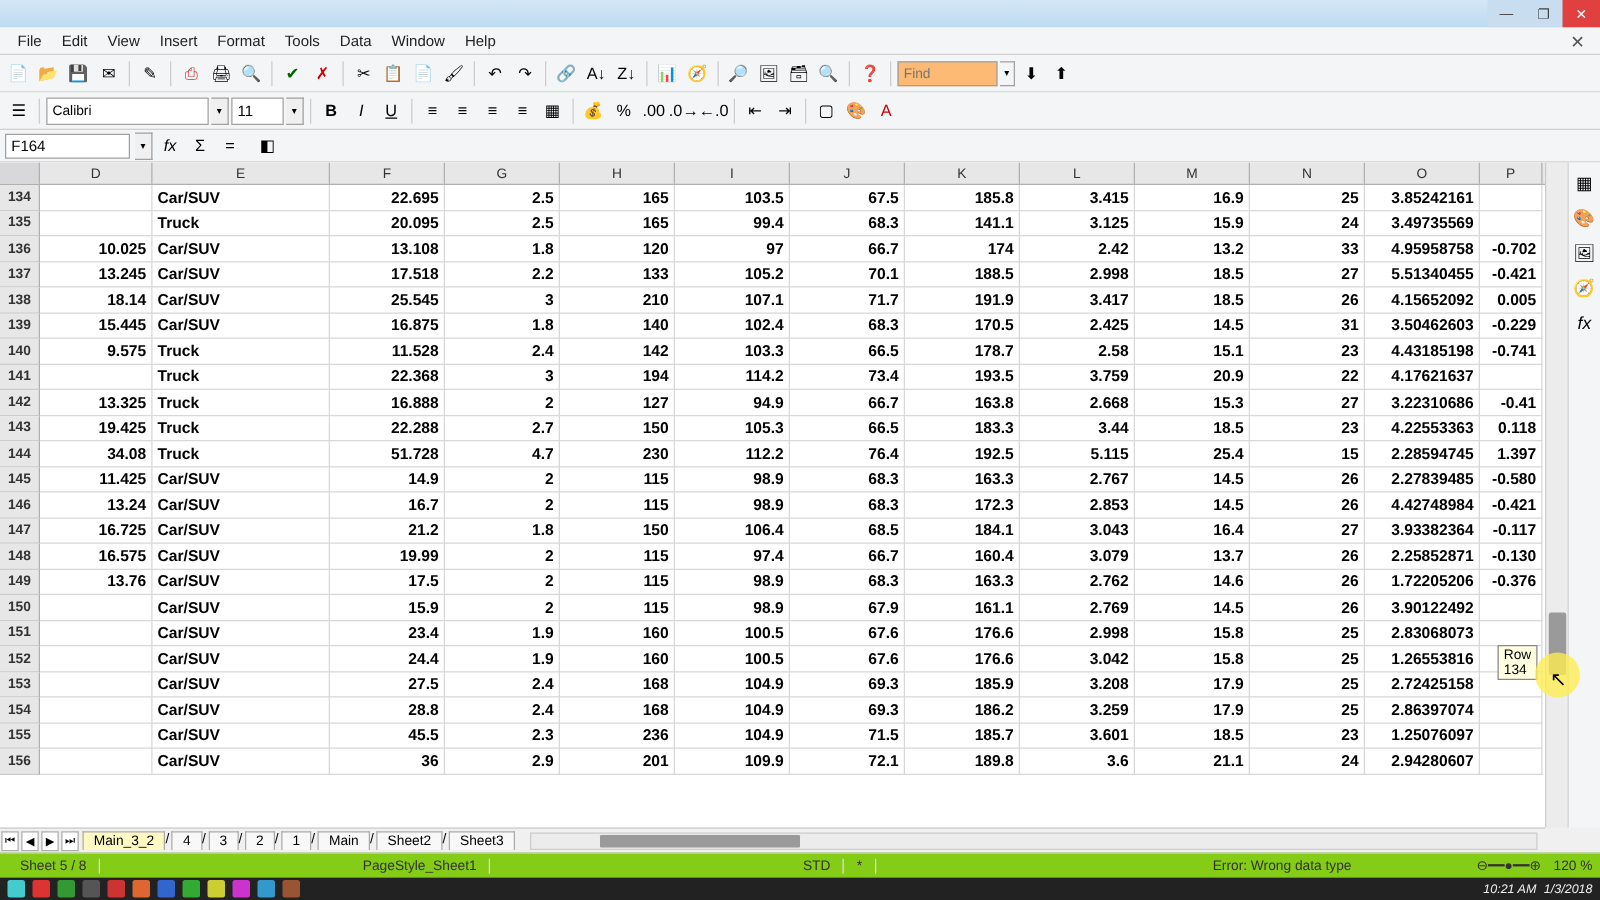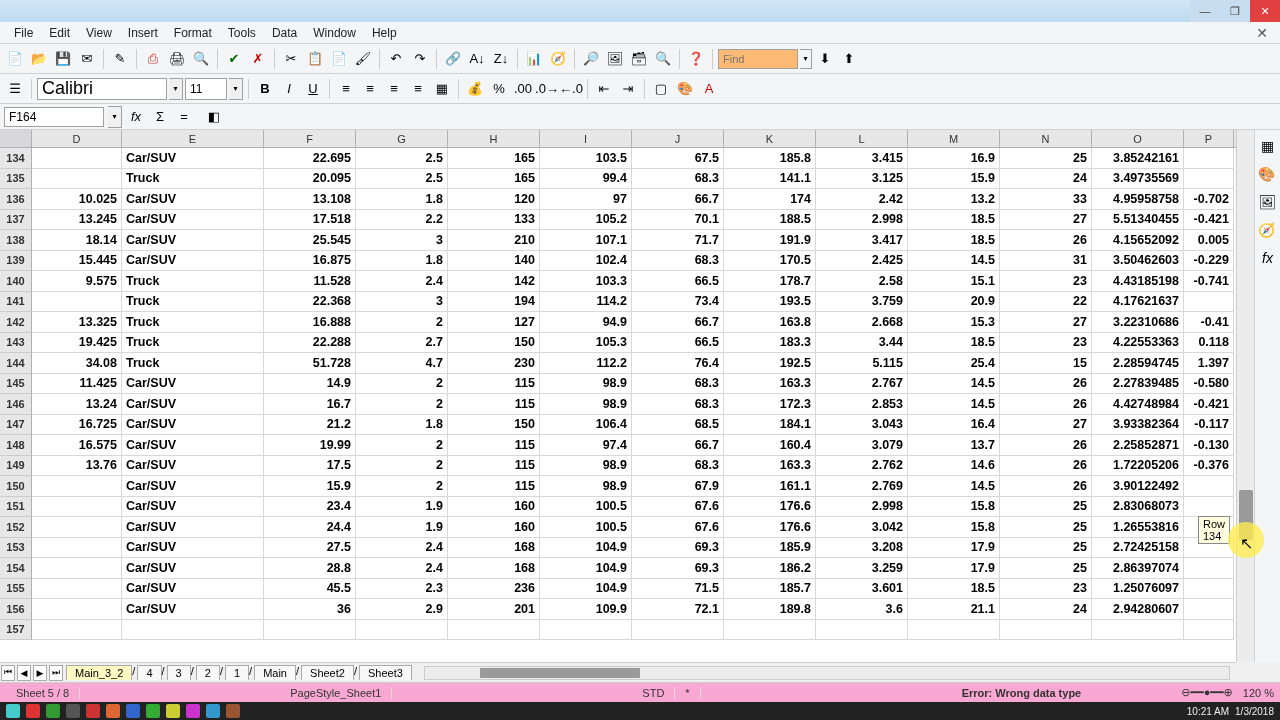--- a/index.html
+++ b/index.html
@@ -15,21 +15,21 @@
 .menubar span { padding: 0 8px; cursor: default; }
 .menubar .close-doc { position: absolute; right: 4px; font-size: 14px; color: #555; }
 
 .toolbar { height: 30px; background: #f4f5f6; border-bottom: 1px solid #d0d0d0; display: flex; align-items: center; padding: 0 4px; gap: 2px; }
 .tbtn { width: 22px; height: 22px; display: flex; align-items: center; justify-content: center; font-size: 13px; border: 1px solid transparent; border-radius: 2px; }
 .tsep { width: 1px; height: 20px; background: #ccc; margin: 0 3px; }
 .find-box { width: 80px; height: 20px; border: 1px solid #a0a0a0; font-size: 11px; padding: 0 4px; background: #fdba74; }
 .find-dd { width: 12px; height: 20px; border: 1px solid #a0a0a0; border-left: none; display:flex; align-items:center; justify-content:center; font-size:8px; }
 
 .formatbar { height: 30px; background: #f4f5f6; border-bottom: 1px solid #d0d0d0; display: flex; align-items: center; padding: 0 4px; gap: 2px; }
-.fontname { width: 130px; height: 22px; border: 1px solid #a0a0a0; font-size: 18px; padding: 0 4px; background: #fff; }
+.fontname { width: 130px; height: 22px; border: 1px solid #a0a0a0; font-size: 11px; padding: 0 4px; background: #fff; }
 .fontsize { width: 42px; height: 22px; border: 1px solid #a0a0a0; font-size: 12px; padding: 0 4px; background: #fff; }
 .dd { width: 14px; height: 22px; border: 1px solid #a0a0a0; border-left:none; display:flex; align-items:center; justify-content:center; font-size:8px; background:#f0f0f0; }
 
 .formulabar { height: 26px; background: #f4f5f6; border-bottom: 1px solid #d0d0d0; display: flex; align-items: center; padding: 0 4px; gap: 4px; }
 .cellref { width: 100px; height: 20px; border: 1px solid #a0a0a0; font-size: 12px; padding: 0 4px; background: #fff; }
 .fbtn { width: 20px; height: 20px; display: flex; align-items: center; justify-content: center; font-size: 13px; }
 .formula-input { flex: 1; height: 20px; border: 1px solid #a0a0a0; font-size: 12px; padding: 0 6px; background: #fff; }
 
 .sheet-area { position: absolute; top: 130px; left: 0; right: 44px; bottom: 58px; background: #fff; display:flex; flex-direction:column; overflow:hidden; }
 .col-headers { display: flex; height: 18px; background: #e7e7e8; border-bottom: 1px solid #b0b0b0; font-size: 11px; }
@@ -55,28 +55,28 @@
 .side-icon { width:20px; height:20px; display:flex; align-items:center; justify-content:center; font-size:14px; }
 
 .tabs-row { position:absolute; bottom:38px; left:0; right:44px; height:20px; background:#f0f0f0; border-top:1px solid #ccc; display:flex; align-items:center; font-size:11px; }
 .tabnav { display:flex; }
 .tabnav .nb { width:14px; height:16px; border:1px solid #aaa; margin:0 1px; display:flex; align-items:center; justify-content:center; font-size:9px; background:#fff; }
 .sheet-tab { padding: 1px 8px; border:1px solid #aaa; border-bottom:none; background:#f8f8f8; margin-left:2px; }
 .sheet-tab.active { background:#fef9c3; font-weight:normal; }
 .hscroll { flex:1; height:14px; margin:0 6px; background:#ececec; position:relative; border:1px solid #ccc; }
 .hthumb { position:absolute; top:1px; height:10px; background:#9a9a9a; border-radius:1px; }
 
-.statusbar { position:absolute; bottom:18px; left:0; right:0; height:20px; background:#f9a8d4; border-top:1px solid #ccc; display:flex; align-items:center; font-size:11px; color:#333; padding:0 6px;text-align:center; }
+.statusbar { position:absolute; bottom:18px; left:0; right:0; height:20px; background:#84cc16; border-top:1px solid #ccc; display:flex; align-items:center; font-size:11px; color:#333; padding:0 6px;text-align:center; }
 .statusbar .seg { padding:0 10px; border-right:1px solid #ddd; }
-.statusbar .err { color:#333; margin-left:auto; margin-right:100px;font-weight:bold; }
+.statusbar .err { color:#333; margin-left:auto; margin-right:100px; }
 .zoom { margin-left:10px; }
 
 .taskbar { position:absolute; bottom:0; left:0; right:0; height:18px; background:#222; display:flex; align-items:center; gap:6px; padding:0 6px; }
 .task-icon { width:14px; height:14px; border-radius:2px; }
-.task-right { margin-left:auto; color:#eee; font-size:10px; display:flex; gap:6px; align-items:center; }
+.task-right { margin-left:auto; color:#eee; font-size:10px; display:flex; gap:6px; align-items:center;font-style:italic; }
 
 .cursor-highlight { position:absolute; width:36px; height:36px; background:rgba(255,236,80,0.78); border-radius:50%; pointer-events:none; z-index:50; }
 .cursor-arrow { position:absolute; z-index:51; font-size:16px; pointer-events:none; }
 </style>
 </head>
 <body>
 
 <div class="titlebar">
   <div class="win-controls">
     <div class="win-btn mm">—</div>
@@ -569,36 +569,20 @@
         <div class="cell col-F num">36</div>
         <div class="cell col-G num">2.9</div>
         <div class="cell col-H num">201</div>
         <div class="cell col-I num">109.9</div>
         <div class="cell col-J num">72.1</div>
         <div class="cell col-K num">189.8</div>
         <div class="cell col-L num">3.6</div>
         <div class="cell col-M num">21.1</div>
         <div class="cell col-N num">24</div>
         <div class="cell col-O num">2.94280607</div>
-        <div class="cell col-P num"></div>
-      </div>
-      <div class="row">
-        <div class="rh">157</div>
-        <div class="cell col-D num"></div>
-        <div class="cell col-E txt"></div>
-        <div class="cell col-F num"></div>
-        <div class="cell col-G num"></div>
-        <div class="cell col-H num"></div>
-        <div class="cell col-I num"></div>
-        <div class="cell col-J num"></div>
-        <div class="cell col-K num"></div>
-        <div class="cell col-L num"></div>
-        <div class="cell col-M num"></div>
-        <div class="cell col-N num"></div>
-        <div class="cell col-O num"></div>
         <div class="cell col-P num"></div>
       </div>
     </div>
 </div>
 
 <div class="vscroll">
   <div class="vthumb" style="top:360px;height:50px"></div>
   <div class="vtip" style="top:386px">Row 134</div>
 </div>
 

